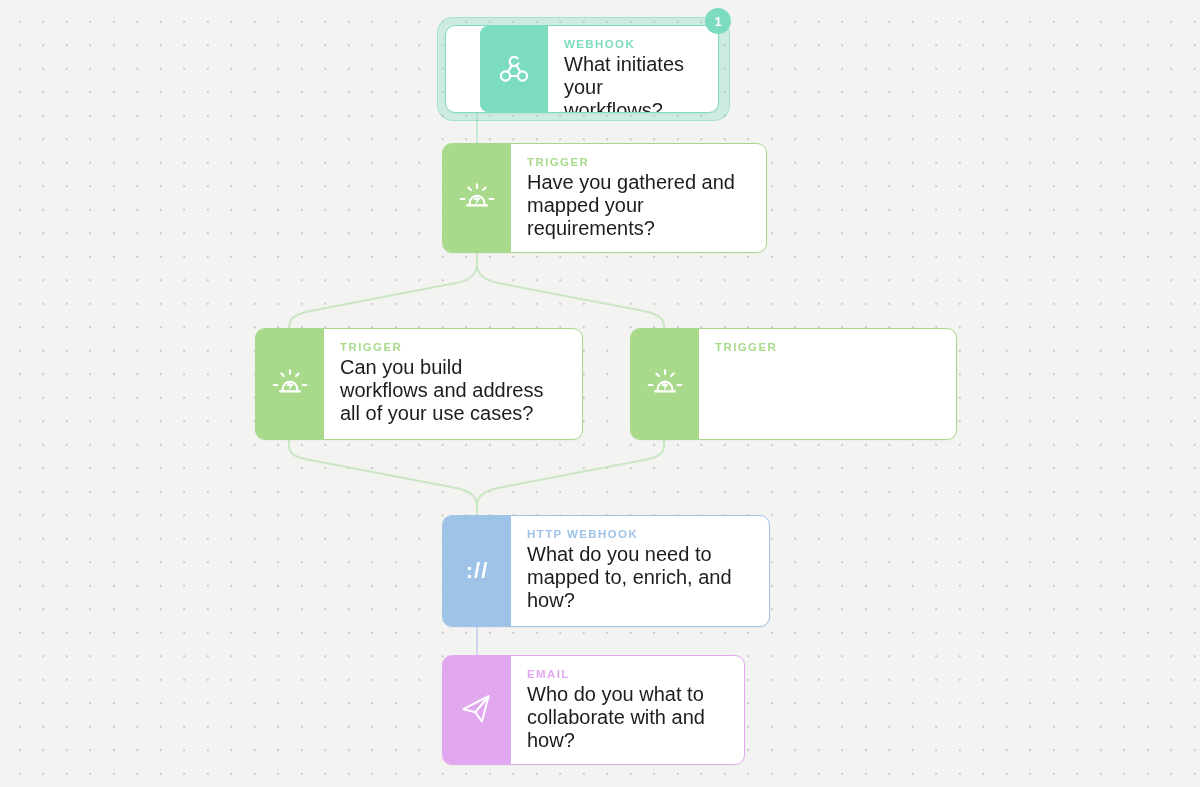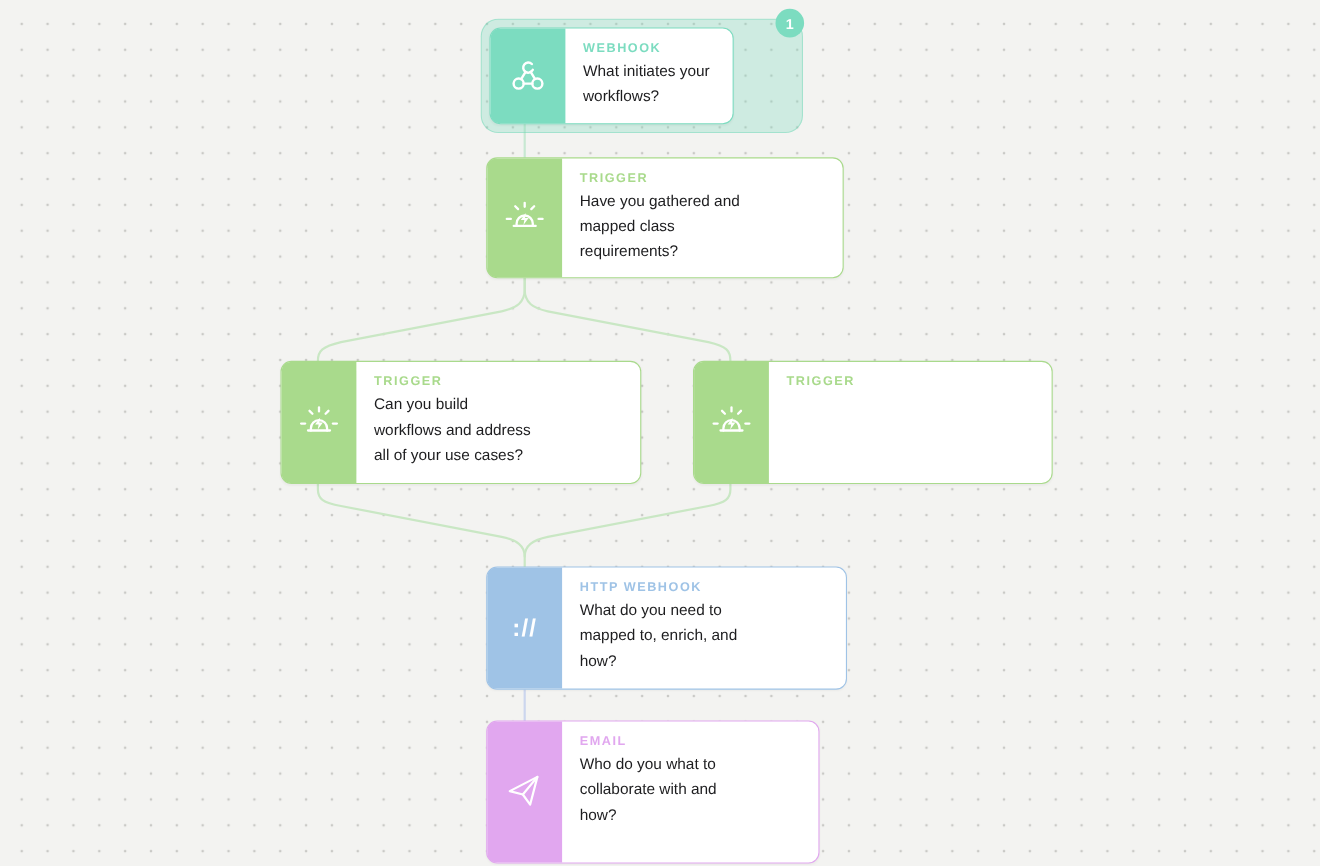--- a/index.html
+++ b/index.html
@@ -52,30 +52,30 @@
   .node-body{
     padding:12px 12px 10px 16px;
     overflow:hidden;
   }
   .type-label{
     font-size:11.5px;font-weight:bold;letter-spacing:1.4px;
     color:var(--accent,#999);
     margin-bottom:3px;
   }
   .question{
-    font-size:14px;line-height:23px;color:#1d1d1f;
+    font-size:20px;line-height:23px;color:#1d1d1f;
     white-space:pre-line;
   }
   .http-glyph{font-size:22px;font-weight:600;letter-spacing:1px;}
-  #node-webhook{left:445px;top:25px;width:222px;height:88px;}
+  #node-webhook{left:445px;top:25px;width:274px;height:88px;padding-left:34px;}
   #node-trigger1{left:442px;top:143px;width:325px;height:110px;}
   #node-trigger-left{left:255px;top:328px;width:328px;height:112px;}
   #node-trigger-right{left:630px;top:328px;width:327px;height:112px;}
   #node-http{left:442px;top:515px;width:328px;height:112px;}
-  #node-email{left:442px;top:655px;width:303px;height:130px;}
+  #node-email{left:442px;top:655px;width:303px;height:110px;}
 </style>
 </head>
 <body>
 
 <div id="canvas">
 
   <svg id="edges-svg" width="1200" height="787">
       <path d="M477 112 L477 144" stroke="#c7e8d2" fill="none" stroke-width="2" stroke-linecap="round" stroke-linejoin="round"></path>
       <path d="M477 252 L477 263 C477 275 470 280 456 283 L310 311 C293 315 289 319 289 328" stroke="#c9e7c4" fill="none" stroke-width="2" stroke-linecap="round" stroke-linejoin="round"></path>
       <path d="M477 252 L477 263 C477 275 484 280 498 283 L644 311 C661 315 664 319 664 328" stroke="#c9e7c4" fill="none" stroke-width="2" stroke-linecap="round" stroke-linejoin="round"></path>
@@ -114,21 +114,21 @@
         <path d="M4.5 21 L8 21"></path>
         <path d="M32 21 L35.5 21"></path>
         <path d="M13 27 L13 25 A7 7 0 0 1 27 25 L27 27"></path>
         <path d="M10.5 27 L29.5 27"></path>
         <polygon points="21,15.8 16.6,21.8 19.7,21.8 18.9,26.2 23.4,20.1 20.3,20.1" fill="#fff" stroke="none"></polygon>
       </svg>
     </div>
     <div class="node-body">
       <div class="type-label">TRIGGER</div>
       <div class="question">Have you gathered and
-mapped class
+mapped your
 requirements?</div>
     </div>
   </div>
 
   <div class="node" id="node-trigger-left" style="--accent: #a9da8c;">
     <div class="icon-col">
       <svg width="42" height="42" viewBox="0 0 40 40" fill="none" stroke="#fff" stroke-width="2" stroke-linecap="round">
         <path d="M20 7 L20 10.5"></path>
         <path d="M11.8 10 L14.3 12.5"></path>
         <path d="M28.2 10 L25.7 12.5"></path>

